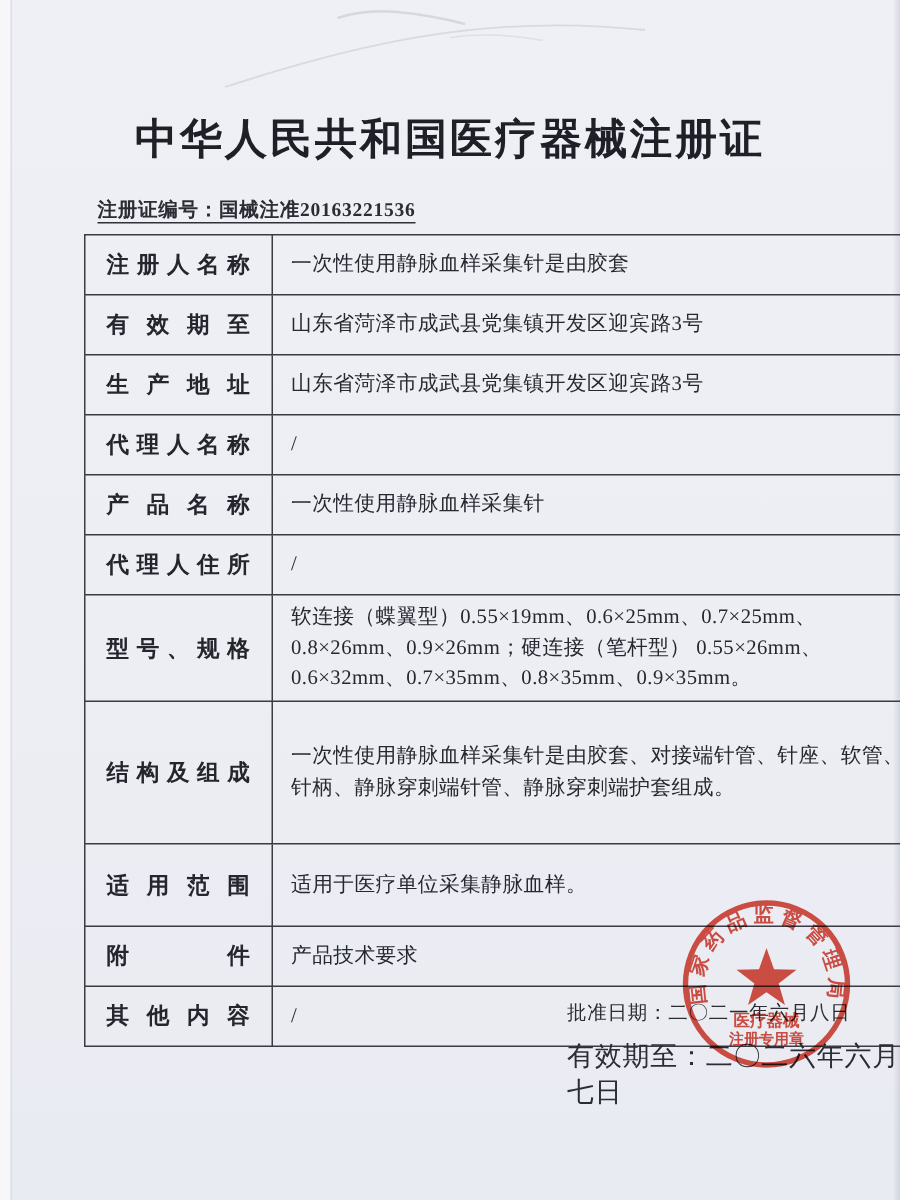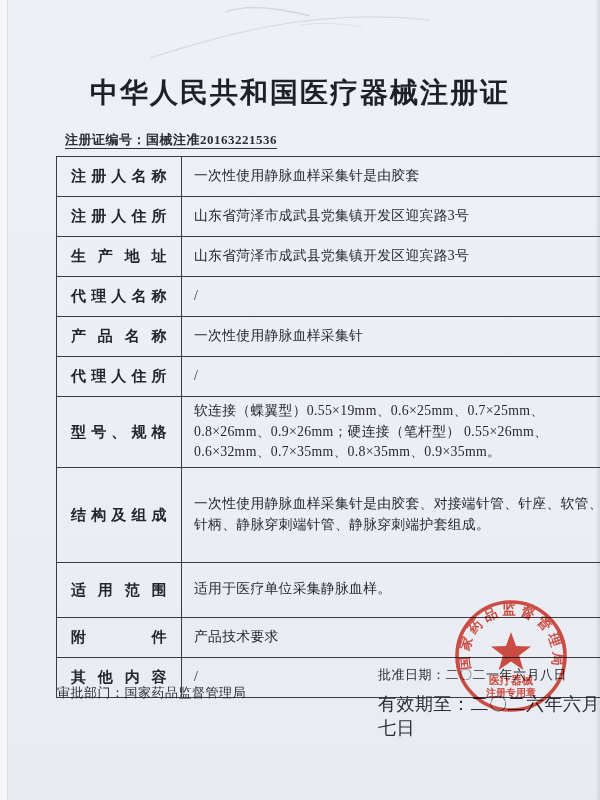--- a/index.html
+++ b/index.html
@@ -27,21 +27,21 @@
     border:1.6px solid #3a3b43;vertical-align:middle;
     background:transparent;
   }
   .cell-label{width:122px;text-align:center;font-weight:bold;font-size:15px;color:#24252d;}
   .cell-label .just{
     display:inline-block;width:96px;text-align:justify;text-align-last:justify;
     -moz-text-align-last:justify;letter-spacing:.5px;
   }
   .cell-value{font-size:13.8px;padding:4px 8px 4px 12px;line-height:1.5;letter-spacing:.3px;color:#26272f;}
   tr.h32 td{height:31px;} tr.h56 td{height:56px;} tr.h86 td{height:86px;}
-  tr.h46 td{height:46px;font-family:Liberation Mono, monospace;} tr.h58 td{height:58px;}
+  tr.h46 td{height:46px;} tr.h58 td{height:58px;}
   .dept{position:absolute;left:57px;top:684px;font-size:13px;letter-spacing:.5px;}
   .date1{position:absolute;left:378px;top:666px;font-size:13px;letter-spacing:.5px;}
   .date2{position:absolute;left:378px;top:692px;font-size:18px;letter-spacing:.5px;}
   .seal{
     position:absolute;left:451px;top:596px;width:120px;height:120px;
     mix-blend-mode:multiply;opacity:.88;pointer-events:none;
   }
   .seal text{font-family:"Liberation Serif","DejaVu Serif",serif;font-weight:bold;}
   .scribble{position:absolute;left:0;top:0;width:600px;height:70px;pointer-events:none;}
 </style>
@@ -66,21 +66,21 @@
     </span>
   </div>
 
   <table class="cert-table">
     <tbody>
       <tr class="h32">
           <td class="cell-label"><span class="just">注册人名称</span></td>
           <td class="cell-value">一次性使用静脉血样采集针是由胶套</td>
         </tr>
       <tr class="h32">
-          <td class="cell-label"><span class="just">注册人住所</span></td>
+          <td class="cell-label"><span class="just">有效期至</span></td>
           <td class="cell-value">山东省菏泽市成武县党集镇开发区迎宾路3号</td>
         </tr>
       <tr class="h32">
           <td class="cell-label"><span class="just">生产地址</span></td>
           <td class="cell-value">山东省菏泽市成武县党集镇开发区迎宾路3号</td>
         </tr>
       <tr class="h32">
           <td class="cell-label"><span class="just">代理人名称</span></td>
           <td class="cell-value">/</td>
         </tr>
@@ -108,23 +108,20 @@
           <td class="cell-label"><span class="just">附件</span></td>
           <td class="cell-value">产品技术要求</td>
         </tr>
       <tr class="h32">
           <td class="cell-label"><span class="just">其他内容</span></td>
           <td class="cell-value">/</td>
         </tr>
     </tbody>
   </table>
 
-  <div class="dept">
-    <span>审批部门：</span><span>国家药品监督管理局</span>
-  </div>
   <div class="date1">
     <span>批准日期：</span><span>二〇二一年六月八日</span>
   </div>
   <div class="date2">
     <span>有效期至：</span><span>二〇二六年六月七日</span>
   </div>
 
   <svg class="seal" viewBox="0 0 120 120">
     <circle cx="60" cy="60" r="54" fill="none" stroke="#d63a2b" stroke-width="3.6"></circle>
     <path id="sealArc" d="M 21.9,77.8 A 42,42 0 1 1 98.1,77.8" fill="none" stroke="none"></path>

